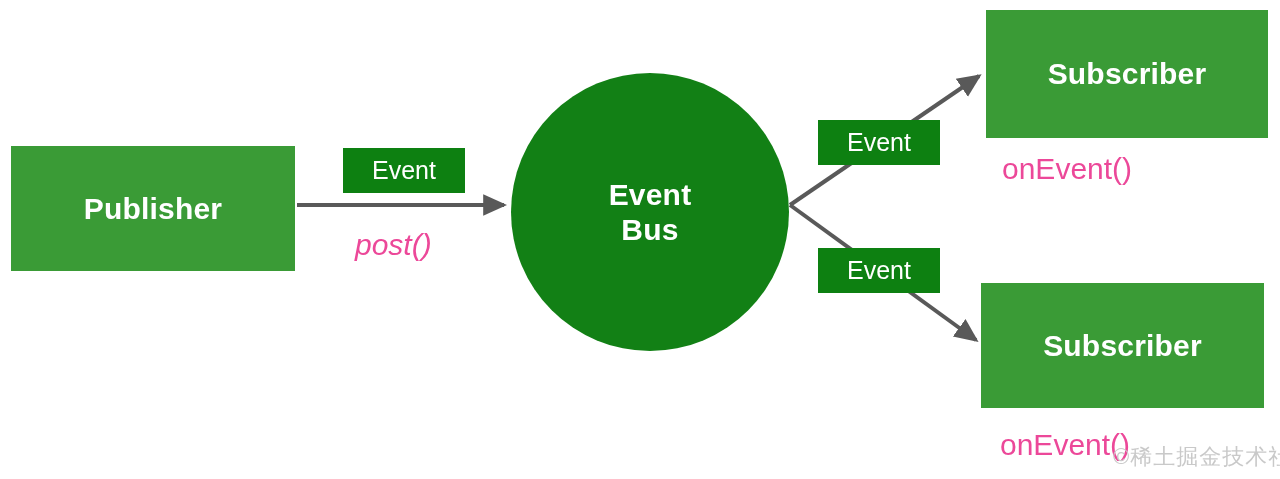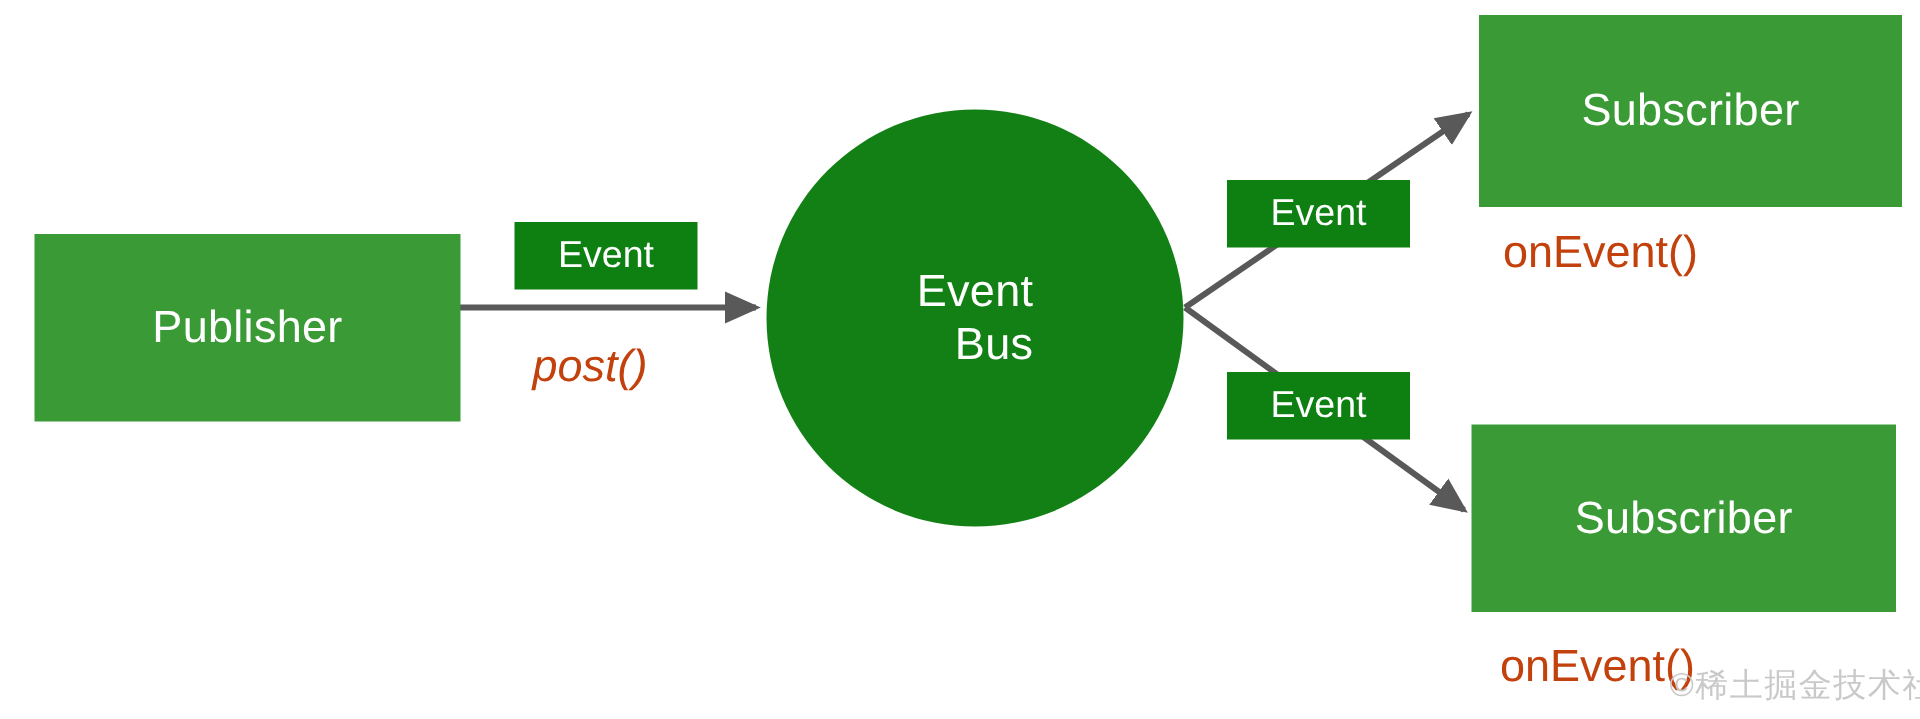--- a/index.html
+++ b/index.html
@@ -23,45 +23,45 @@
     top: 0;
     width: 1280px;
     height: 479px;
   }
   .node {
     position: absolute;
     display: flex;
     align-items: center;
     justify-content: center;
     color: #ffffff;
-    font-weight: 400;
+    font-weight: 700;
     letter-spacing: 0.2px;
     line-height: 1.18;
-    text-align: right;
+    text-align: center;
     white-space: pre-line;
   }
   .node-box {
     background: #3a9b36;
   }
   .node-circle {
     background: #128015;
     border-radius: 50%;
   }
   .tag {
     position: absolute;
     display: flex;
     align-items: center;
     justify-content: center;
     background: #0d8011;
     color: #ffffff;
     font-size: 25px;
   }
   .caption {
     position: absolute;
-    color: #c2410c;
+    color: #ec4899;
     font-size: 30px;
     white-space: nowrap;
   }
   .watermark {
     position: absolute;
     color: #c9c9c9;
     font-size: 22px;
     white-space: nowrap;
     letter-spacing: 1px;
   }
@@ -78,21 +78,21 @@
       </marker>
     </defs>
 
     <line x1="297" y1="205" x2="504" y2="205" stroke="#595959" stroke-width="4" marker-end="url(#arrowhead)"></line>
 
     <line x1="790" y1="205" x2="979" y2="76" stroke="#595959" stroke-width="4" marker-end="url(#arrowhead)"></line>
 
     <line x1="790" y1="205" x2="976" y2="340" stroke="#595959" stroke-width="4" marker-end="url(#arrowhead)"></line>
   </svg>
 
-  <div class="node node-box" style="left:11px; top:156px; width:284px; height:125px; font-size:30px;margin-left:12px;">
+  <div class="node node-box" style="left:11px; top:146px; width:284px; height:125px; font-size:30px;">
     <span>Publisher</span>
   </div>
 
   <div class="node node-circle" style="left:511px; top:73px; width:278px; height:278px; font-size:30px;">
     <span>Event
 Bus</span>
   </div>
 
   <div class="node node-box" style="left:986px; top:10px; width:282px; height:128px; font-size:30px;">
     <span>Subscriber</span>

